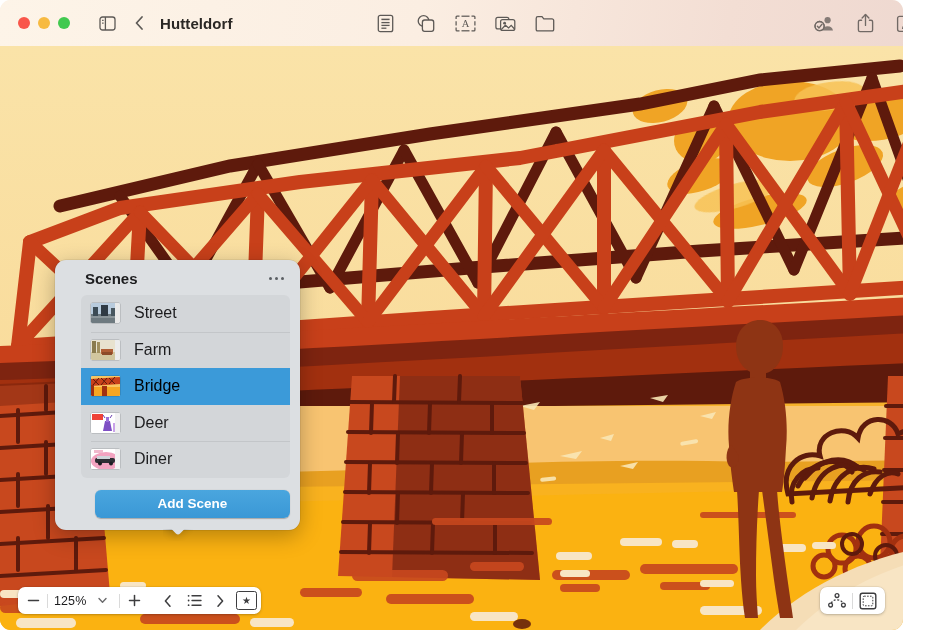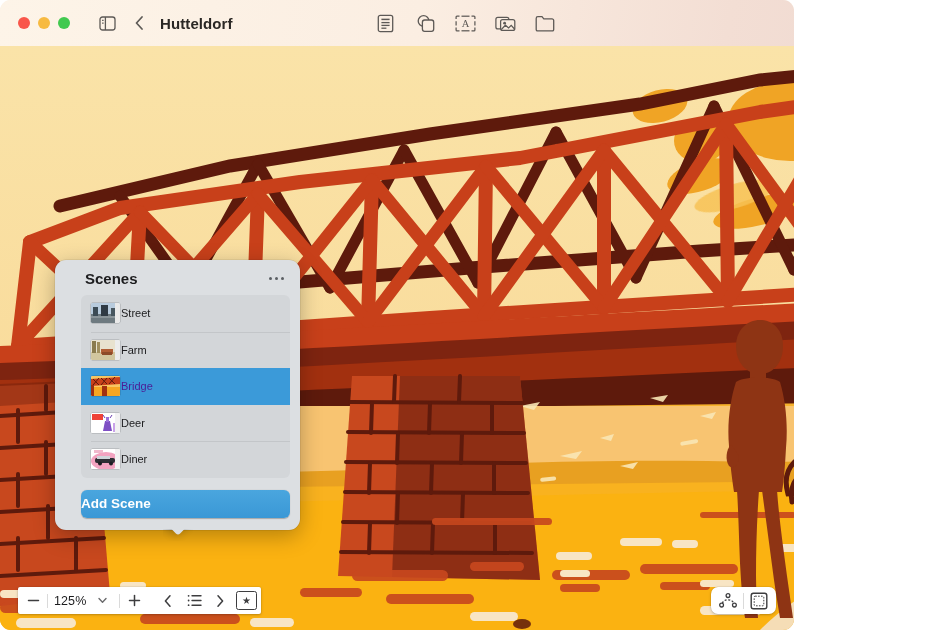--- a/index.html
+++ b/index.html
@@ -11,21 +11,21 @@
     width: 932px;
     height: 630px;
     overflow: hidden;
     font-family: "Liberation Sans", sans-serif;
     -webkit-font-smoothing: antialiased;
   }
 
   
   .window {
     position: relative;
-    width: 794px;
+    width: 903px;
     height: 630px;
     border-radius: 11px;
     overflow: hidden;
     background: #fdf3e6;
     box-sizing: border-box;
   }
 
   
   .titlebar {
     position: absolute;
@@ -193,49 +193,50 @@
     border-radius: 1.5px;
     background: #fff;
     box-shadow: 0 0 0 .5px rgba(0,0,0,.22);
     overflow: hidden;
     flex: none;
     position: relative;
   }
   .thumb svg { display:block; width:29px; height:20px; }
 
   .scene-label {
-    margin-left: 1px;
-    font-size: 11px;
+    margin-left: 14px;
+    font-size: 16px;
     color: #1c1c1e;
   }
-  .scene-row.selected .scene-label { color: #4c1d95; }
+  .scene-row.selected .scene-label { color: #000000; }
 
   .add-scene-btn {
     display: block;
-    margin: 12px 10px 0 10px;
+    margin: 12px 10px 0 24px;
     height: 28px;
     line-height: 28px;
+    text-align: center;
     border-radius: 6px;
     background: linear-gradient(180deg, #4aa6de 0%, #3a98d6 100%);
     color: #fff;
     font-size: 13.5px;
     font-weight: bold;
     box-shadow: 0 .5px 1px rgba(0,0,0,.25);
   }
 
   
   .bottom-left-bar {
     position: absolute;
     left: 18px;
     bottom: 16px;
     height: 27px;
     display: flex;
     align-items: center;
     background: #ffffff;
-    border-radius: 2px;
+    border-radius: 7px;
     box-shadow: 0 1px 3px rgba(0,0,0,.22), 0 0 0 .5px rgba(0,0,0,.08);
     z-index: 28;
     padding: 0 2px;
     box-sizing: border-box;
   }
   .bb-btn {
     display: flex;
     align-items: center;
     justify-content: center;
     height: 27px;

